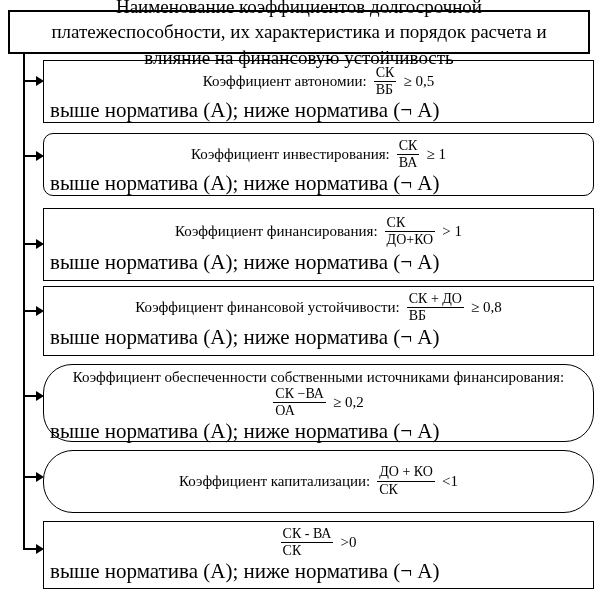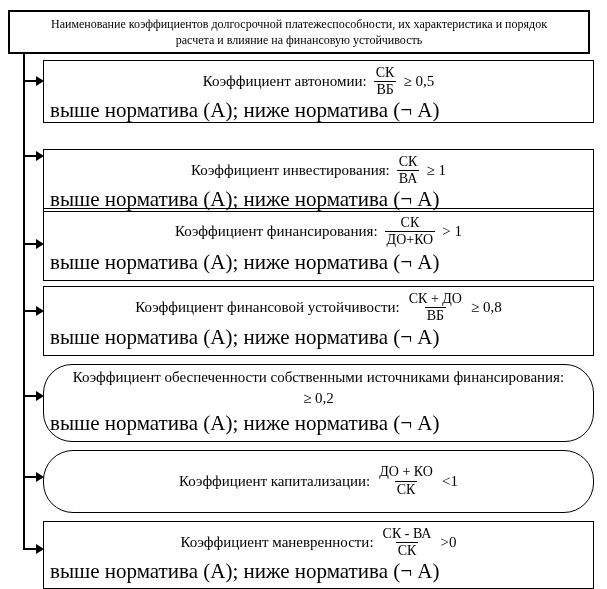--- a/index.html
+++ b/index.html
@@ -12,21 +12,21 @@
     overflow: hidden;
   }
   .title-box {
     position: absolute;
     left: 8px; top: 10px;
     width: 582px; height: 44px;
     border: 2px solid #000;
     box-sizing: border-box;
     display: flex; align-items: center; justify-content: center;
     text-align: center;
-    font-size: 12px;
+    font-size: 19px;
     line-height: 1.35;
     padding: 0 26px;
   }
   .spine {
     position: absolute;
     left: 23px; top: 52px;
     width: 2px; height: 498px;
     background: #000;
   }
   .connector {
@@ -63,21 +63,20 @@
     gap: 7px;
     white-space: nowrap;
   }
   .label-line {
     text-align: center;
     white-space: nowrap;
   }
   .frac {
     display: inline-flex;
     flex-direction: column;
-    align-items: center;
     font-size: 14px;
     line-height: 1.15;
     vertical-align: middle;
   }
   .frac .den { border-top: 1px solid #000; padding: 0 2px; }
   .frac .num { padding: 0 2px; }
   .cmp { white-space: nowrap; }
   .norm-line { text-align: left; font-size: 21px; line-height: 1.2; }
 </style>
 </head>
@@ -109,21 +108,21 @@
     <span>Коэффициент автономии:</span>
     <span class="frac">
       <span class="num">СК</span>
       <span class="den">ВБ</span>
     </span>
     <span class="cmp">≥ 0,5</span>
   </div>
   <div class="norm-line">выше норматива (А); ниже норматива (¬ А)</div>
 </div>
 
-<div class="box" style="top:149px;height:63px;">
+<div class="box" style="top:133px;height:63px;border-radius:10px;">
   <div class="formula-line">
     <span>Коэффициент инвестирования:</span>
     <span class="frac">
       <span class="num">СК</span>
       <span class="den">ВА</span>
     </span>
     <span class="cmp">≥ 1</span>
   </div>
   <div class="norm-line">выше норматива (А); ниже норматива (¬ А)</div>
 </div>
@@ -148,39 +147,42 @@
       <span class="den">ВБ</span>
     </span>
     <span class="cmp">≥ 0,8</span>
   </div>
   <div class="norm-line">выше норматива (А); ниже норматива (¬ А)</div>
 </div>
 
 <div class="box" style="top:364px;height:78px;border-radius:29px;">
   <div class="label-line">Коэффициент обеспеченности собственными источниками финансирования:</div>
   <div class="formula-line">
+    <span class="frac">
+      <span class="num">СК −ВА</span>
+      <span class="den">ОА</span>
+    </span>
     <span class="cmp">≥ 0,2</span>
   </div>
   <div class="norm-line">выше норматива (А); ниже норматива (¬ А)</div>
 </div>
 
 <div class="box" style="top:450px;height:63px;border-radius:30px;">
   <div class="formula-line">
     <span>Коэффициент капитализации:</span>
     <span class="frac">
       <span class="num">ДО + КО</span>
       <span class="den">СК</span>
     </span>
     <span class="cmp">&lt;1</span>
   </div>
 </div>
 
 <div class="box" style="top:521px;height:68px;">
   <div class="formula-line">
-    <span>Коэффициент маневренности:</span>
     <span class="frac">
       <span class="num">СК - ВА</span>
       <span class="den">СК</span>
     </span>
     <span class="cmp">&gt;0</span>
   </div>
   <div class="norm-line">выше норматива (А); ниже норматива (¬ А)</div>
 </div>
 
 </body></html>

